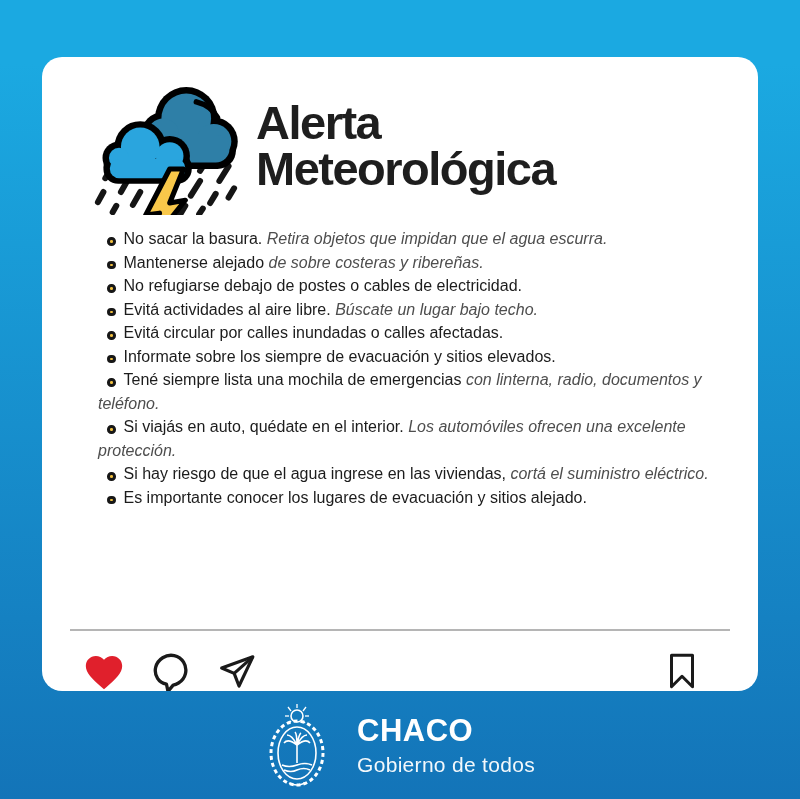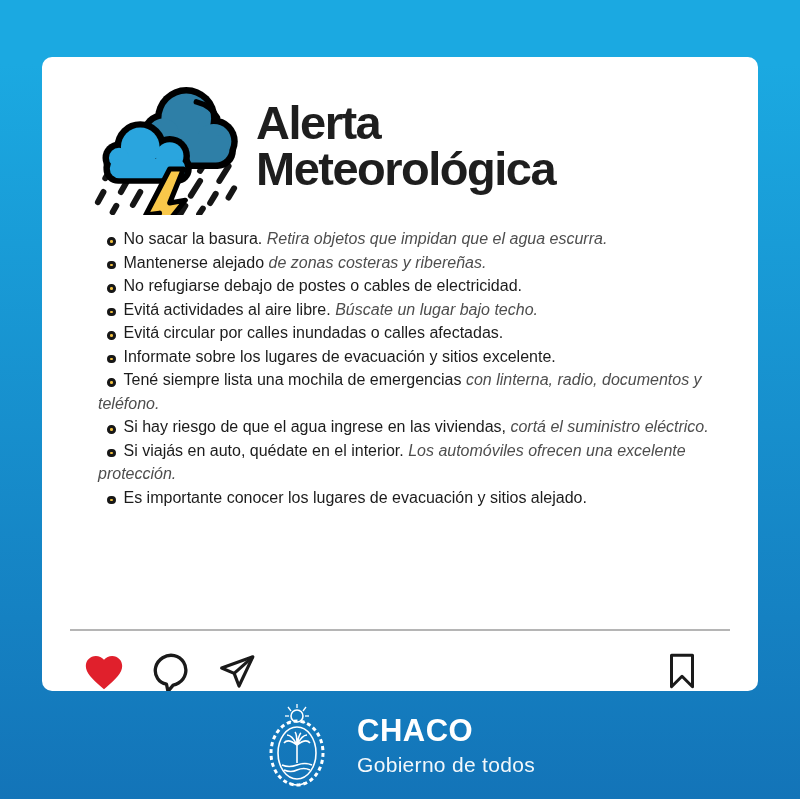--- a/index.html
+++ b/index.html
@@ -14,21 +14,21 @@
     height: 799px;
     background: linear-gradient(180deg, var(--bg_top) 0%, var(--bg_top) 8%, var(--bg_bottom) 100%);
   }
   .card {
     position: absolute;
     left: 42px;
     top: 57px;
     width: 716px;
     height: 634px;
     background: var(--card_bg);
-    border-radius: 10px;
+    border-radius: 20px;
     padding: 18px 44px 0 56px;
     display: flex;
     flex-direction: column;
   }
   .header {
     display: flex;
     align-items: center;
     gap: 14px;
     margin: 2px 0 12px -8px;
   }
@@ -151,36 +151,36 @@
       </svg>
       <div class="title">
         <div>Alerta</div>
         <div>Meteorológica</div>
       </div>
     </div>
 
     <div class="tips">
       <p class="tip"><span class="bullet"></span><span class="tip-bold">No sacar la basura.</span><span class="tip-rest"> Retira objetos que impidan que el agua escurra.</span></p>
 
-      <p class="tip"><span class="bullet"></span><span class="tip-bold">Mantenerse alejado</span><span class="tip-rest"> de zonas costeras y ribereñas.</span></p>
+      <p class="tip"><span class="bullet"></span><span class="tip-bold">Mantenerse alejado</span><span class="tip-rest"> de sobre costeras y ribereñas.</span></p>
 
 
       <p class="tip"><span class="bullet"></span><span class="tip-bold">No refugiarse debajo de postes o cables de electricidad.</span><span class="tip-rest"></span></p>
 
       <p class="tip"><span class="bullet"></span><span class="tip-bold">Evitá actividades al aire libre.</span><span class="tip-rest"> Búscate un lugar bajo techo.</span></p>
 
       <p class="tip"><span class="bullet"></span><span class="tip-bold">Evitá circular por calles inundadas o calles afectadas.</span><span class="tip-rest"></span></p>
 
-      <p class="tip"><span class="bullet"></span><span class="tip-bold">Informate sobre los lugares de evacuación y sitios excelente.</span><span class="tip-rest"></span></p>
+      <p class="tip"><span class="bullet"></span><span class="tip-bold">Informate sobre los siempre de evacuación y sitios elevados.</span><span class="tip-rest"></span></p>
 
       <p class="tip"><span class="bullet"></span><span class="tip-bold">Tené siempre lista una mochila de emergencias</span><span class="tip-rest"> con linterna, radio, documentos y teléfono.</span></p>
 
+      <p class="tip"><span class="bullet"></span><span class="tip-bold">Si viajás en auto, quédate en el interior.</span><span class="tip-rest"> Los automóviles ofrecen una excelente protección.</span></p>
+
       <p class="tip"><span class="bullet"></span><span class="tip-bold">Si hay riesgo de que el agua ingrese en las viviendas,</span><span class="tip-rest"> cortá el suministro eléctrico.</span></p>
-
-      <p class="tip"><span class="bullet"></span><span class="tip-bold">Si viajás en auto, quédate en el interior.</span><span class="tip-rest"> Los automóviles ofrecen una excelente protección.</span></p>
 
       <p class="tip"><span class="bullet"></span><span class="tip-bold">Es importante conocer los lugares de evacuación y sitios alejado.</span><span class="tip-rest"></span></p>
     </div>
 
     <div class="spacer"></div>
 
     <div class="divider"></div>
 
     <div class="action-bar">
       <button class="action-btn">

